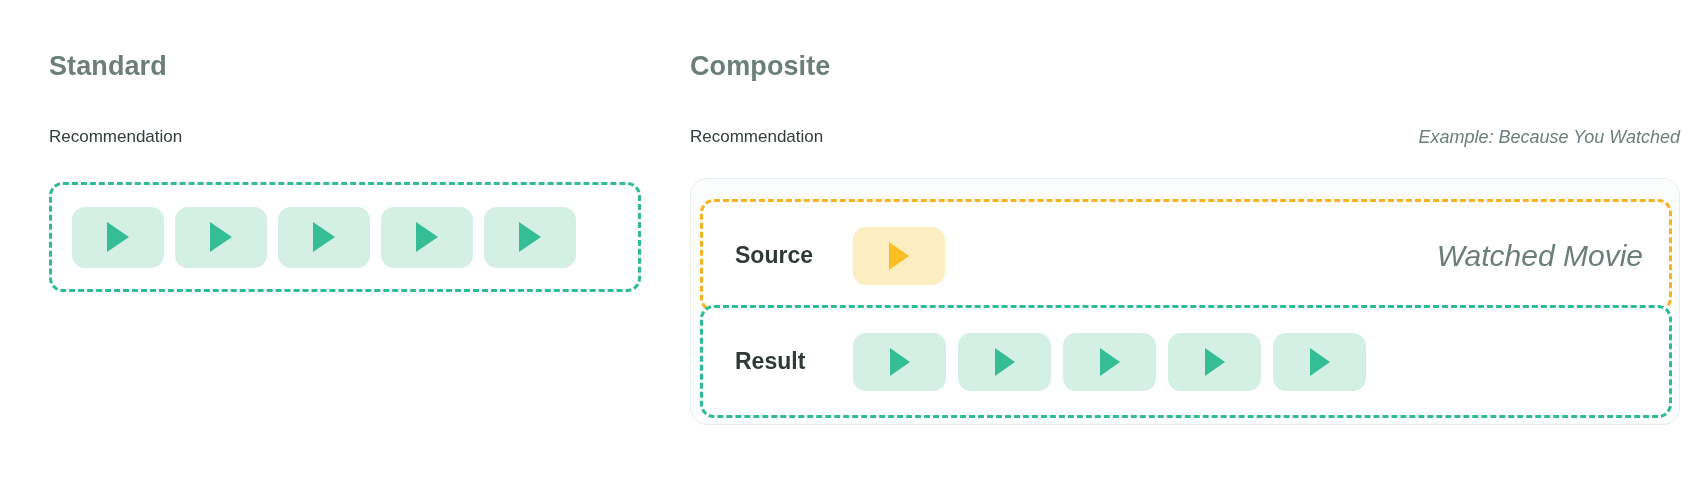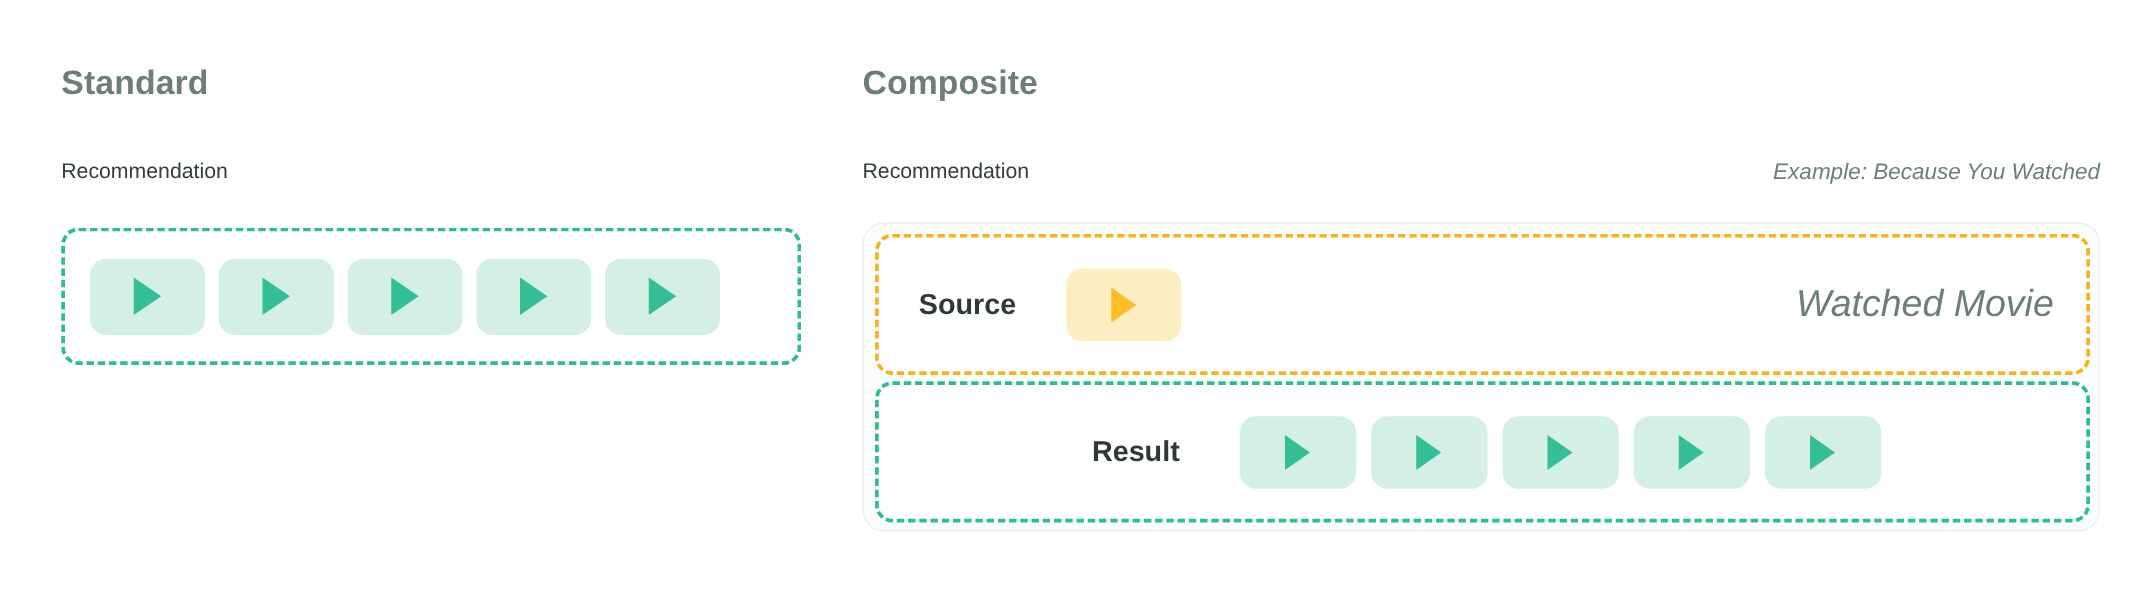--- a/index.html
+++ b/index.html
@@ -128,22 +128,22 @@
     box-sizing: border-box;
     left: 9px;
     width: 972px;
     height: 113px;
     border-radius: 14px;
     background: #ffffff;
     display: flex;
     align-items: center;
     padding: 0 26px 0 32px;
   }
-  .comp-row-source { top: 8px;   border: 3px dashed #f5b324; }
-  .comp-row-result { top: 126px; border: 3px dashed #2ebb96; justify-content: center; }
+  .comp-row-source { top: 20px;   border: 3px dashed #f5b324; }
+  .comp-row-result { top: 126px; border: 3px dashed #2ebb96; }
 
   .comp-label {
     font-size: 23px;
     font-weight: bold;
     color: #2f3a37;
     width: 118px;
     flex: none;
     white-space: nowrap;
   }
 

